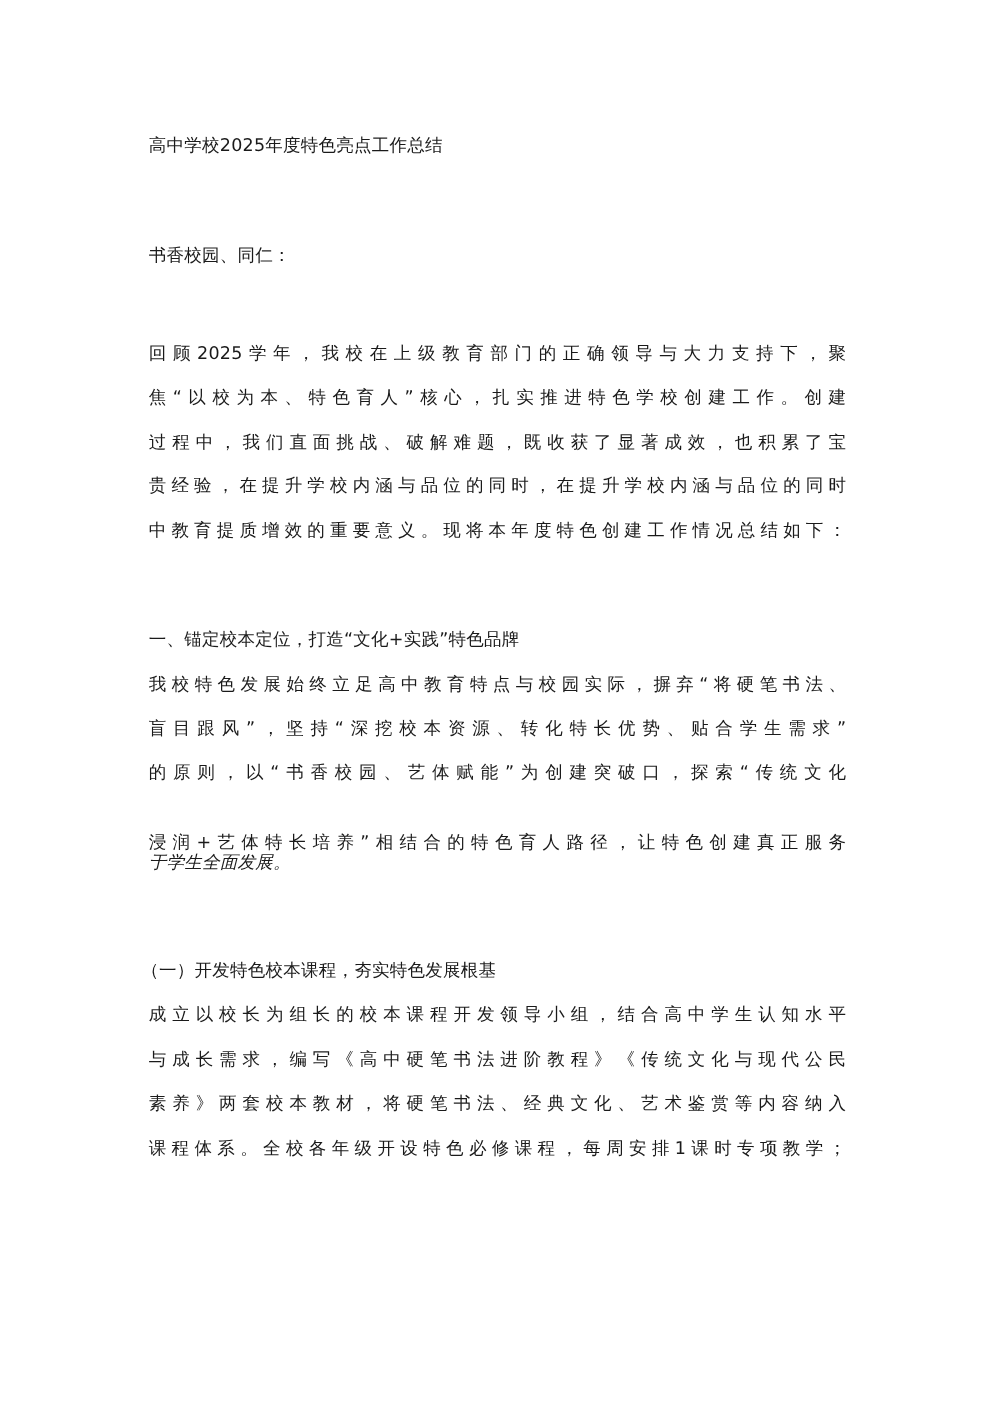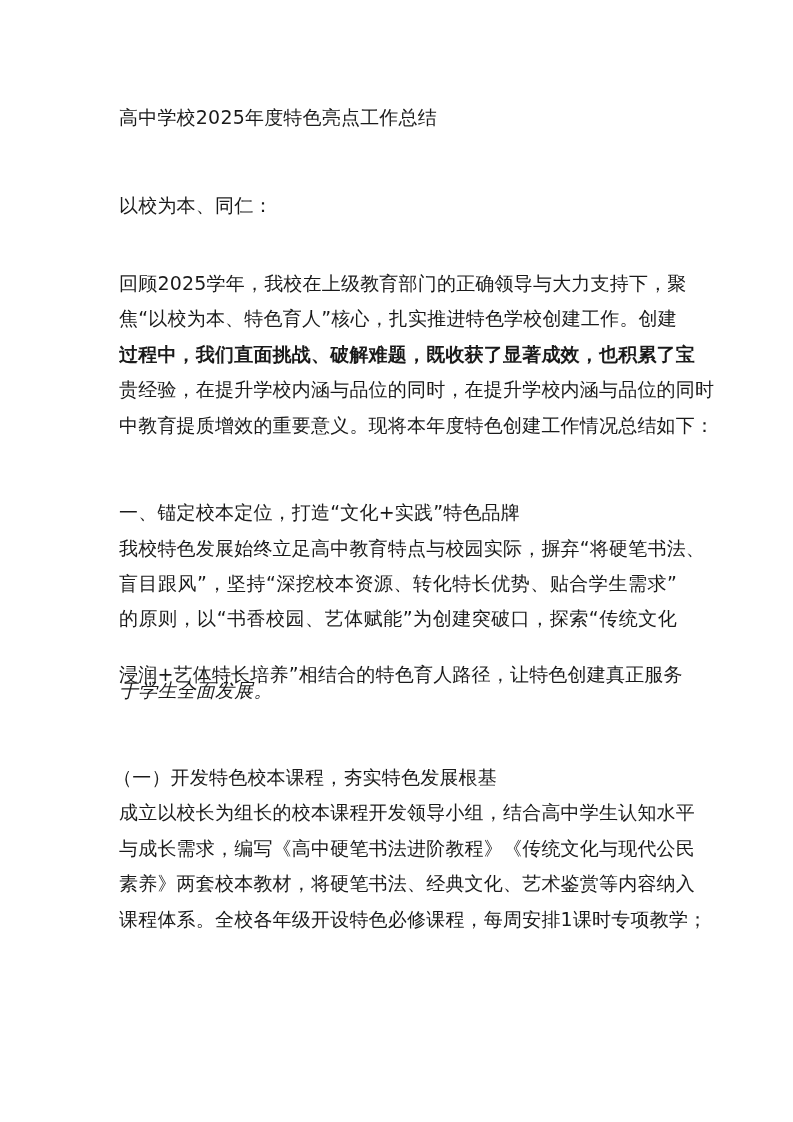--- a/index.html
+++ b/index.html
@@ -18,44 +18,44 @@
     .page {
       position: absolute;
       left: 119px;
       top: 0;
       width: 558px;
     }
     .line {
       position: absolute;
       left: 0;
       white-space: nowrap;
-      font-size: 19px;
+      font-size: 14px;
       line-height: 22px;
       height: 22px;
       letter-spacing: 0.2px;
     }
     .justify {
       width: 558px;
       text-align: justify;
       text-align-last: justify;
     }
   </style>
 </head>
 <body>
 
 <div class="page">
 
   <div class="line" style="top:106px;">高中学校2025年度特色亮点工作总结</div>
 
-  <div class="line" style="top:194px;">以校为本、同仁：</div>
+  <div class="line" style="top:194px;">书香校园、同仁：</div>
 
   <div>
     <div class="line justify" style="top:272px;">回顾2025学年，我校在上级教育部门的正确领导与大力支持下，聚</div>
     <div class="line justify" style="top:307px;">焦“以校为本、特色育人”核心，扎实推进特色学校创建工作。创建</div>
-    <div class="line justify" style="top:343px;font-weight:bold;">过程中，我们直面挑战、破解难题，既收获了显著成效，也积累了宝</div>
+    <div class="line justify" style="top:343px;">过程中，我们直面挑战、破解难题，既收获了显著成效，也积累了宝</div>
     <div class="line justify" style="top:378px;">贵经验，在提升学校内涵与品位的同时，在提升学校内涵与品位的同时</div>
     <div class="line justify" style="top:414px;">中教育提质增效的重要意义。现将本年度特色创建工作情况总结如下：</div>
   </div>
 
   <div class="line" style="top:501px;">一、锚定校本定位，打造“文化+实践”特色品牌</div>
 
   <div>
     <div class="line justify" style="top:537px;">我校特色发展始终立足高中教育特点与校园实际，摒弃“将硬笔书法、</div>
     <div class="line justify" style="top:572px;">盲目跟风”，坚持“深挖校本资源、转化特长优势、贴合学生需求”</div>
     <div class="line justify" style="top:607px;">的原则，以“书香校园、艺体赋能”为创建突破口，探索“传统文化</div>

